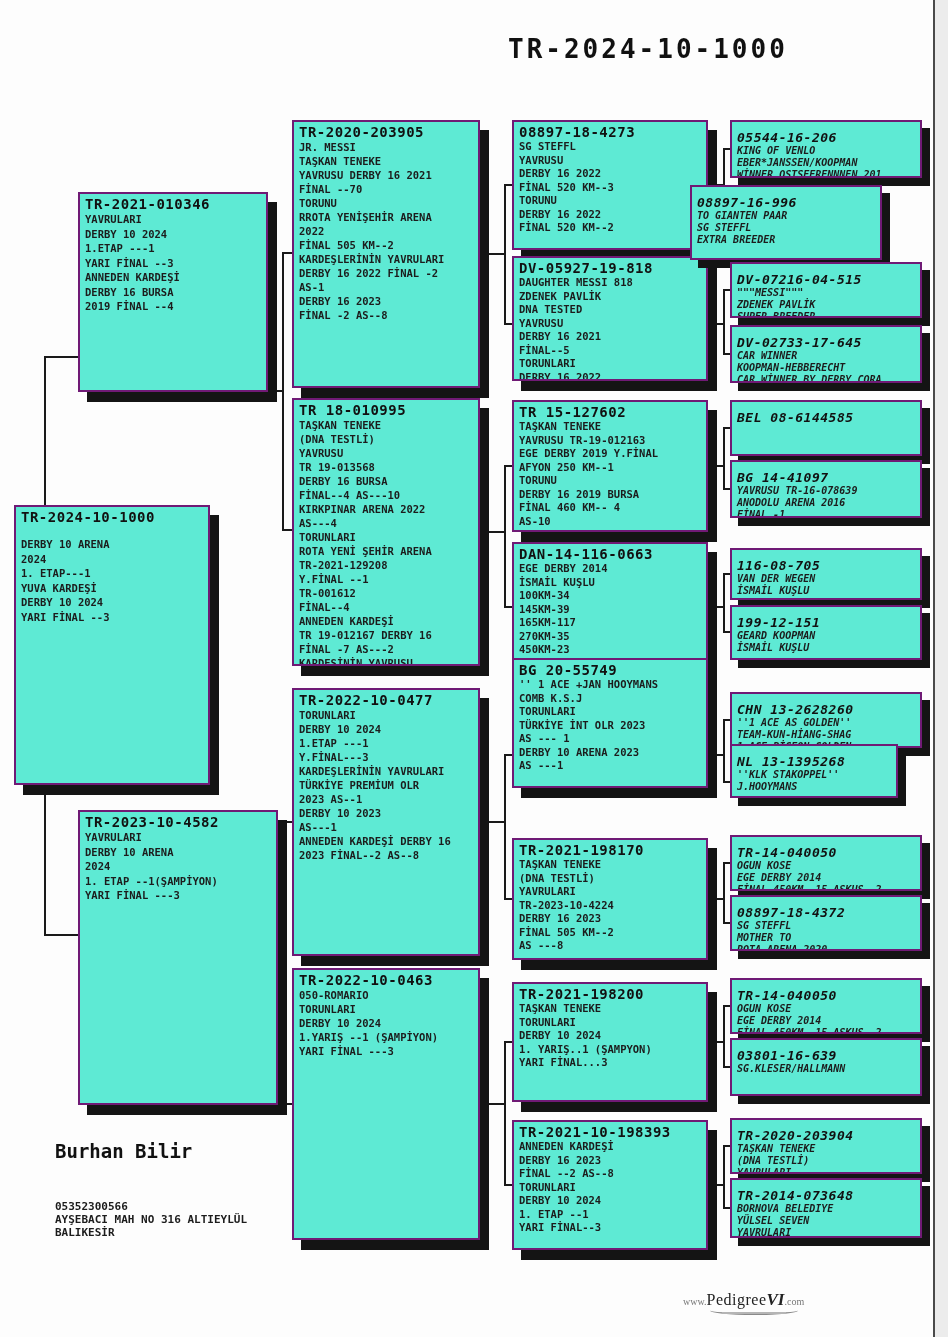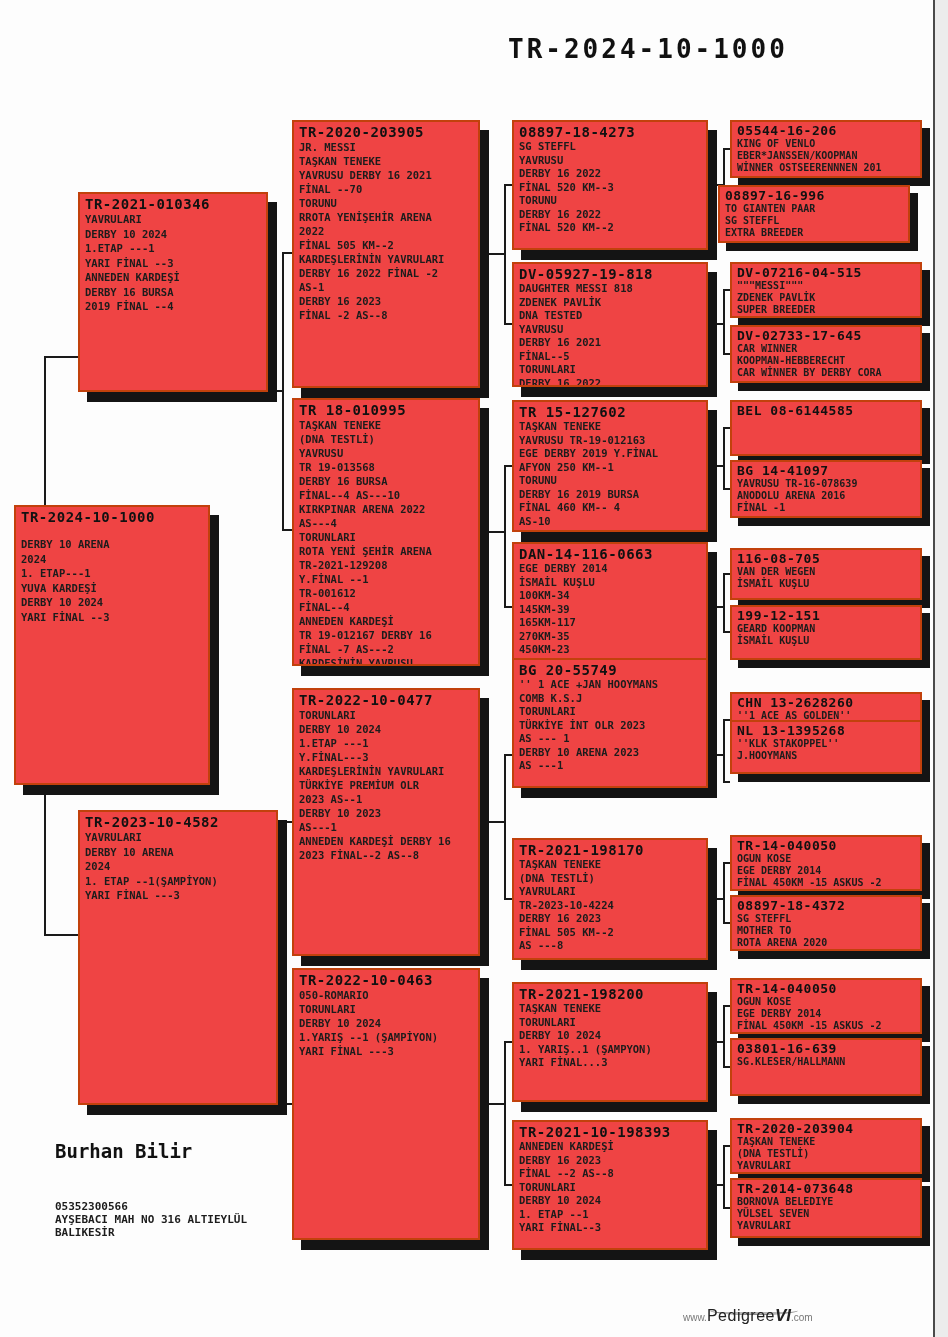--- a/index.html
+++ b/index.html
@@ -1,34 +1,34 @@
 <!DOCTYPE html>
 <html><head>
 <meta charset="utf-8">
 <style>
   html,body{margin:0;padding:0;}
   body{width:948px;height:1337px;position:relative;background:#fdfdfd;overflow:hidden;
        font-family:"DejaVu Sans Mono","Liberation Mono",monospace;}
   .wires{position:absolute;left:0;top:0;z-index:0;}
-  .box{position:absolute;z-index:1;background:#ef4444;border:2px solid #c2410c;
+  .box{position:absolute;z-index:1;background:#5eead4;border:2px solid #701a75;
        box-shadow:9px 10px 0 0 #141414;padding:2px 4px 0 5px;overflow:hidden;box-sizing:border-box;}
-  .box.small{box-shadow:8px 8px 0 0 #141414;padding-top:1px;}
+  .box.small{box-shadow:8px 8px 0 0 #141414;padding-top:8px;font-style:italic;}
   .bid{font-weight:bold;font-size:14px;color:#111;letter-spacing:.5px;white-space:nowrap;}
   .small .bid{font-size:13px;}
   .bl{font-weight:bold;font-size:10.5px;line-height:14px;color:#1c1c1c;white-space:pre-line;}
   .gen-d .bl{line-height:13.5px;}
   .small .bl{font-size:10px;line-height:11.8px;}
   .subject .bl{margin-top:12px;line-height:14.5px;}
   .gen-b .bl{line-height:14.5px;}
   .page-title{position:absolute;left:508px;top:34px;z-index:2;font-size:26px;font-weight:bold;
        letter-spacing:3px;color:#111;}
   .breeder-name{position:absolute;left:55px;top:1140px;font-size:19px;font-weight:bold;color:#111;}
   .breeder-contact{position:absolute;left:55px;top:1200px;font-size:11px;font-weight:bold;
        color:#1c1c1c;line-height:13px;white-space:pre-line;width:260px;}
-  .logo{position:absolute;left:683px;top:1290px;z-index:2;font-family:Liberation Sans, sans-serif;color:#222;margin-top:16px;}
+  .logo{position:absolute;left:683px;top:1290px;z-index:2;font-family:Liberation Serif, serif;color:#222;}
   .logo .sm{font-size:10px;color:#777;}
   .logo .brand{font-size:16px;letter-spacing:.5px;}
   .logo .vi{font-size:17px;font-weight:bold;font-style:italic;}
   .logo-swoosh{position:absolute;left:710px;top:1306px;width:88px;height:7px;
        border-bottom:2px solid #8a8a8a;border-radius:50%;}
   .logo-tagline{position:absolute;left:722px;top:1312px;width:64px;height:2px;background:#b5b5b5;}
   .edge-line{position:absolute;left:933px;top:0;width:2px;height:1337px;background:#4a4a4a;z-index:3;}
   .edge-shade{position:absolute;left:935px;top:0;width:13px;height:1337px;background:#ececec;z-index:3;}
 </style>
 </head>
@@ -148,21 +148,21 @@
 <div class="box gen-d" style="left:512px;top:120px;width:196px;height:130px">
   <div class="bid">08897-18-4273</div>
   <div class="bl">SG STEFFL
 YAVRUSU
 DERBY 16 2022
 FİNAL 520 KM--3
 TORUNU
 DERBY 16 2022
 FİNAL 520 KM--2</div>
 </div>
-<div class="box gen-d" style="left:512px;top:262px;width:196px;height:125px">
+<div class="box gen-d" style="left:512px;top:256px;width:196px;height:125px">
   <div class="bid">DV-05927-19-818</div>
   <div class="bl">DAUGHTER MESSI 818
 ZDENEK PAVLİK
 DNA TESTED
 YAVRUSU
 DERBY 16 2021
 FİNAL--5
 TORUNLARI
 DERBY 16 2022</div>
 </div>
@@ -225,21 +225,21 @@
 1. ETAP --1
 YARI FİNAL--3</div>
 </div>
 
 <div class="box small" style="left:730px;top:120px;width:192px;height:58px">
   <div class="bid">05544-16-206</div>
   <div class="bl">KING OF VENLO
 EBER*JANSSEN/KOOPMAN
 WİNNER OSTSEERENNNEN 201</div>
 </div>
-<div class="box small" style="left:718px;top:185px;width:192px;height:58px">
+<div class="box small" style="left:690px;top:185px;width:192px;height:75px">
   <div class="bid">08897-16-996</div>
   <div class="bl">TO GIANTEN PAAR
 SG STEFFL
 EXTRA BREEDER</div>
 </div>
 <div class="box small" style="left:730px;top:262px;width:192px;height:56px">
   <div class="bid">DV-07216-04-515</div>
   <div class="bl">"""MESSI"""
 ZDENEK PAVLİK
 SUPER BREEDER</div>
@@ -268,21 +268,21 @@
   <div class="bid">199-12-151</div>
   <div class="bl">GEARD KOOPMAN
 İSMAİL KUŞLU</div>
 </div>
 <div class="box small" style="left:730px;top:692px;width:192px;height:56px">
   <div class="bid">CHN 13-2628260</div>
   <div class="bl">''1 ACE AS GOLDEN''
 TEAM-KUN-HİANG-SHAG
 1 ACE PİGEON GOLDEN</div>
 </div>
-<div class="box small" style="left:730px;top:720px;width:192px;height:54px">
+<div class="box small" style="left:730px;top:744px;width:168px;height:54px">
   <div class="bid">NL 13-1395268</div>
   <div class="bl">''KLK STAKOPPEL''
 J.HOOYMANS</div>
 </div>
 <div class="box small" style="left:730px;top:835px;width:192px;height:56px">
   <div class="bid">TR-14-040050</div>
   <div class="bl">OGUN KOSE
 EGE DERBY 2014
 FİNAL 450KM -15 ASKUS -2</div>
 </div>

